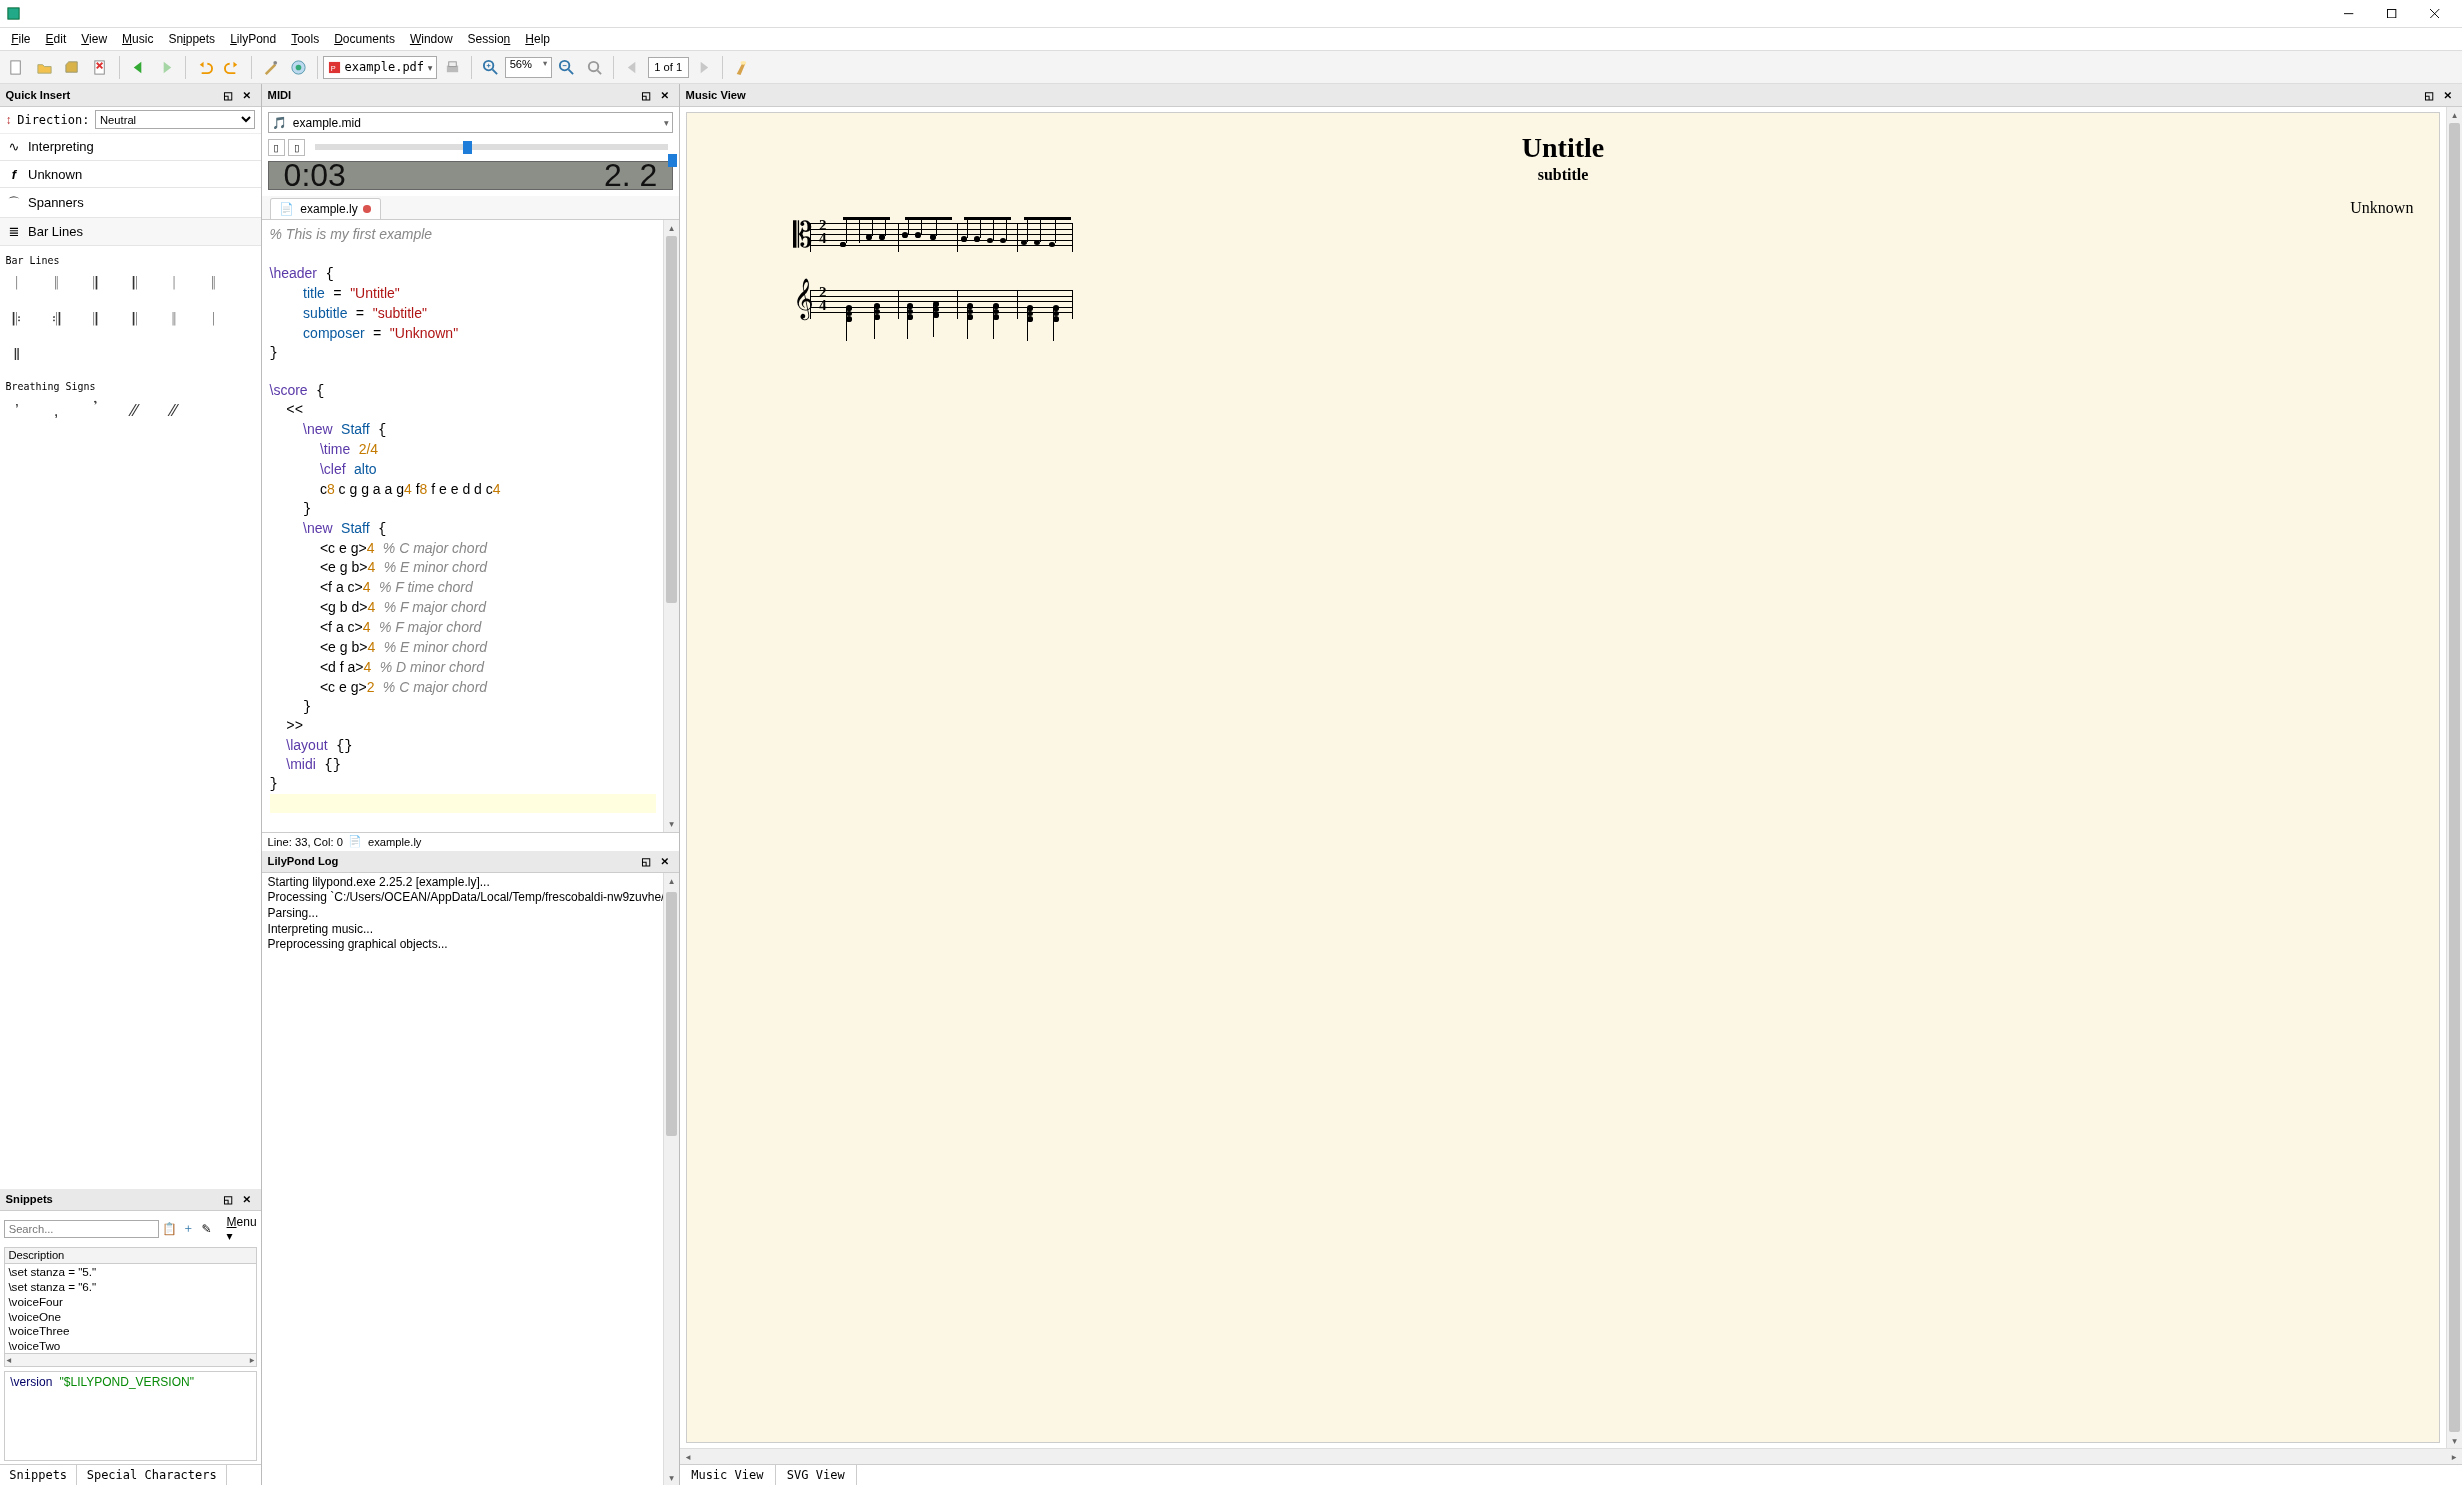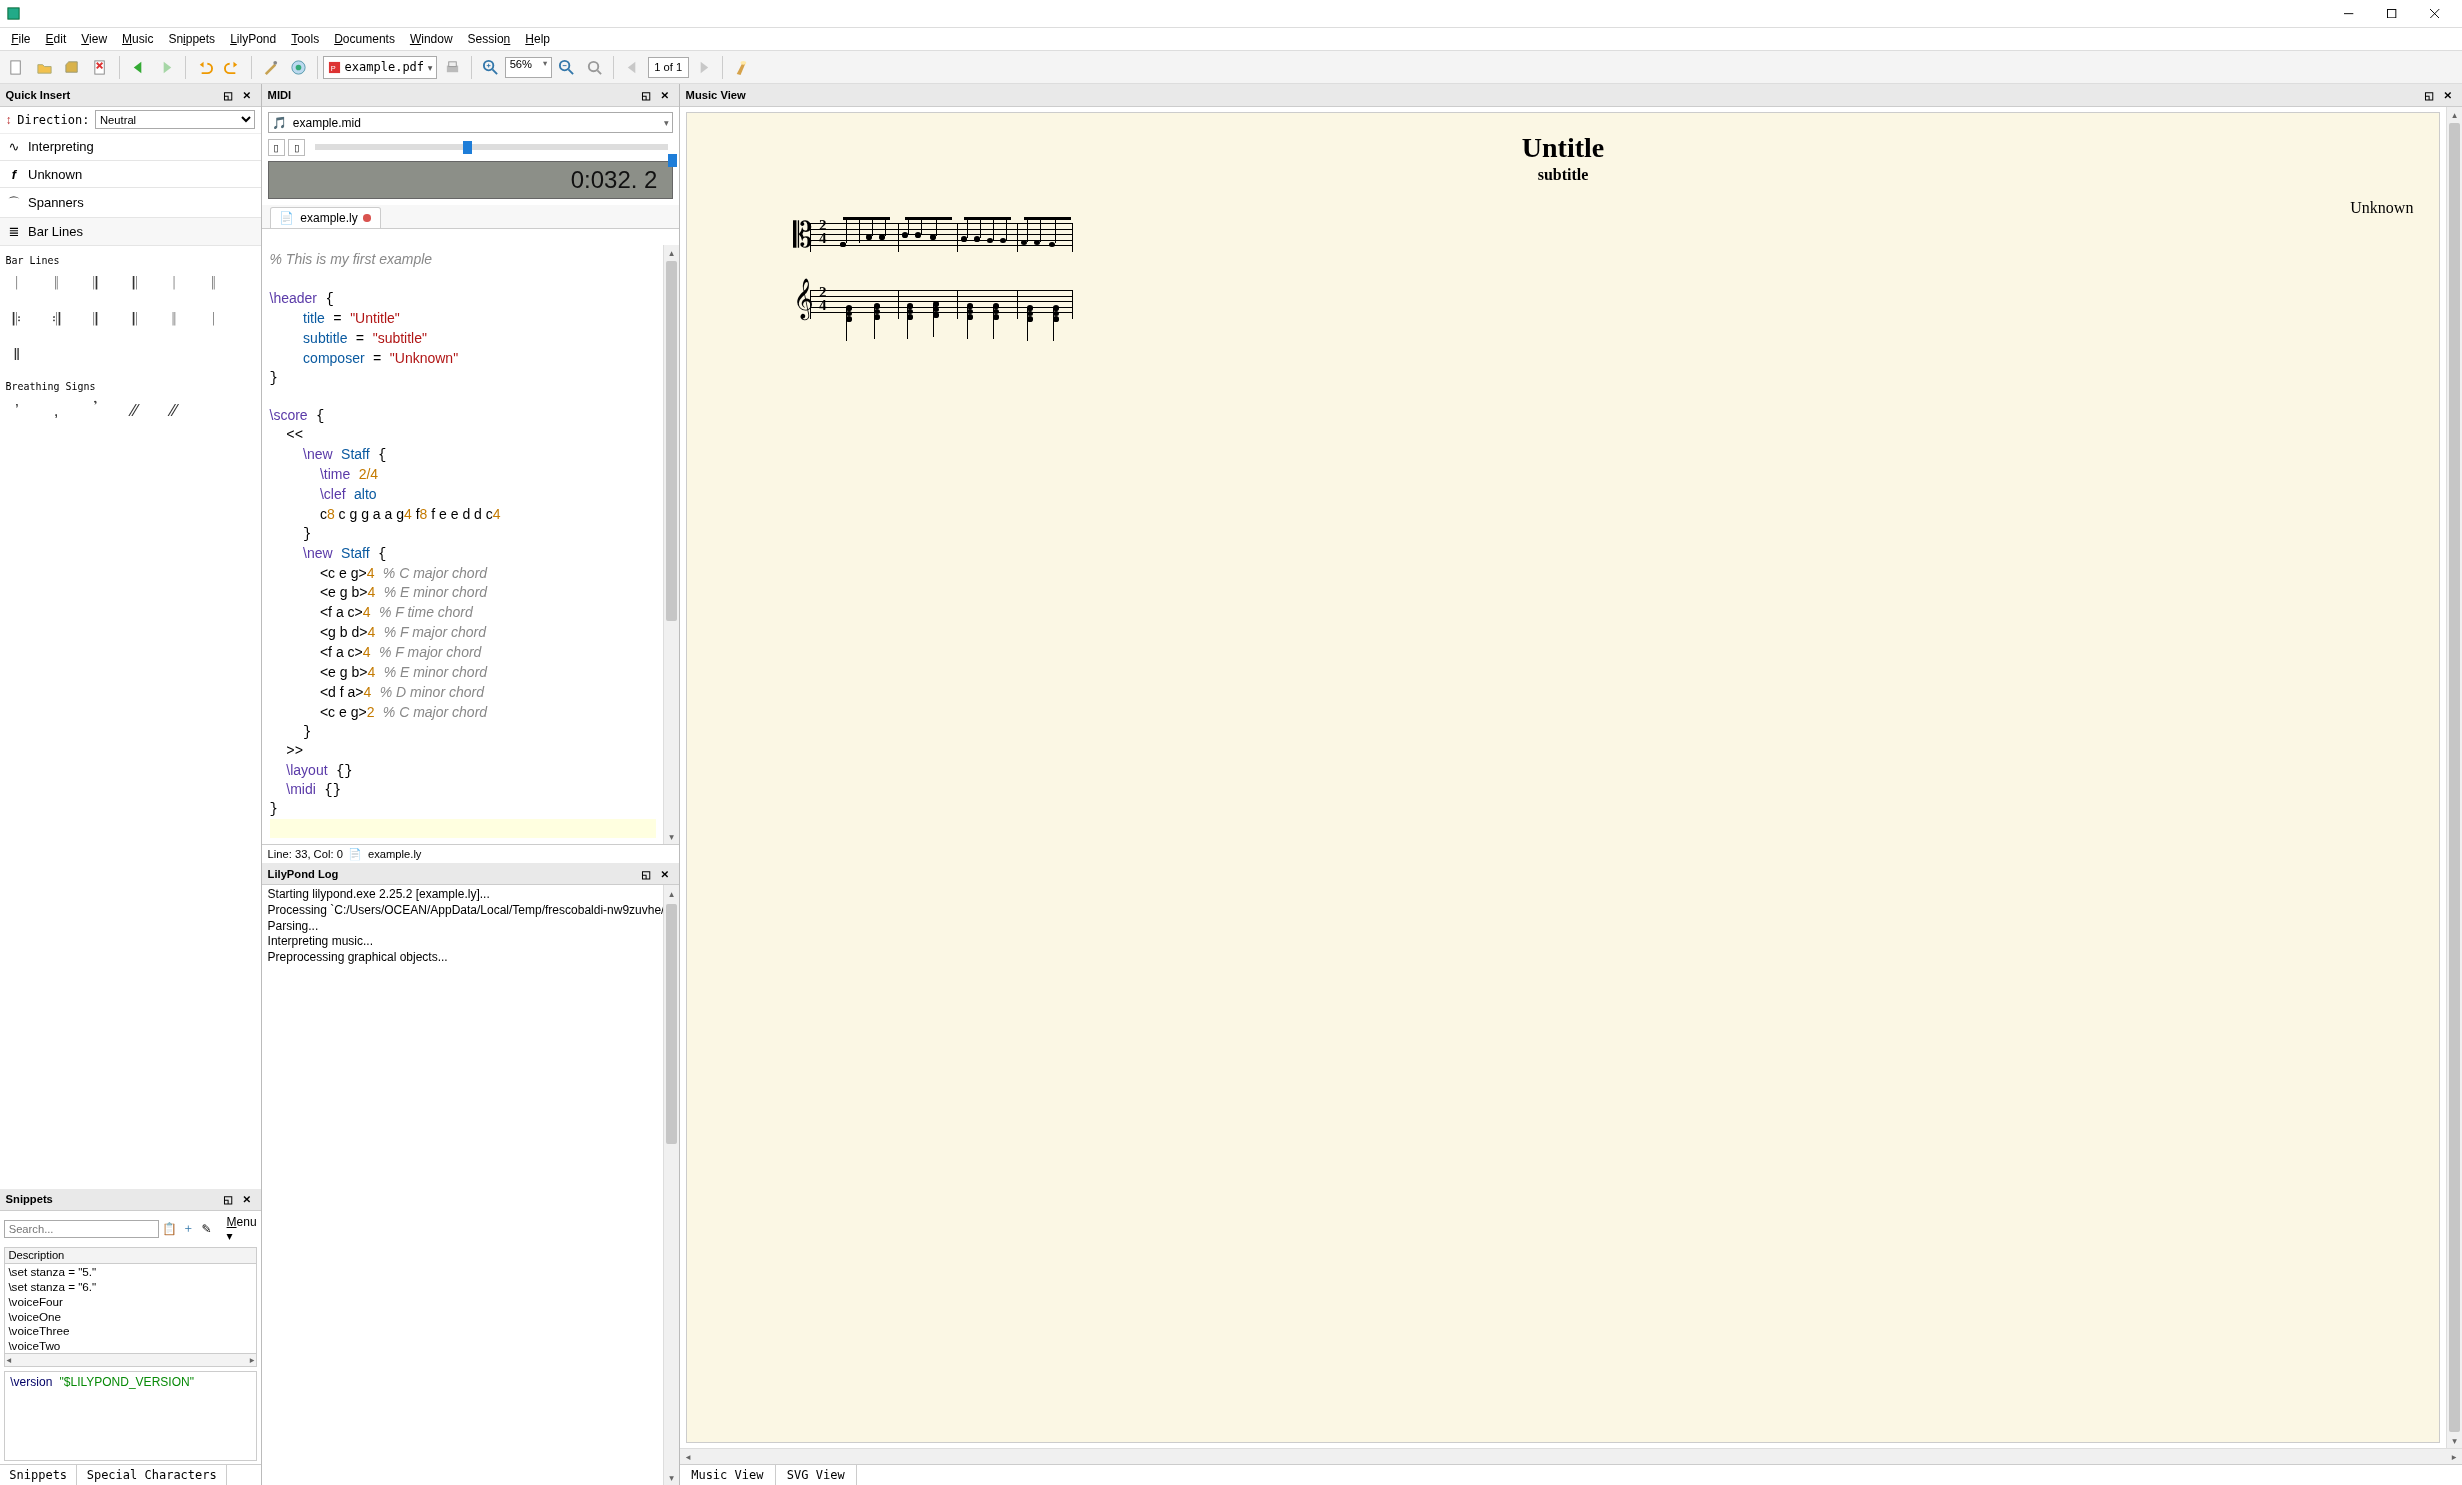--- a/index.html
+++ b/index.html
@@ -63,27 +63,27 @@
 .snip-prev .str { color:#078a07; }
 .bottom-tabs { display:flex; border-top:0.9px solid #ccc; }
 .bottom-tabs .tab { padding:2.8px 9.3px; border-right:0.9px solid #ccc; font-family:monospace; font-size:12px; }
 
 
 .midi-combo { display:flex; align-items:center; margin:5.6px; height:20.6px; border:0.9px solid #aaa; background:#fff; padding:0 3.7px; gap:5.6px; font-family:monospace; }
 .midi-ctrl { display:flex; gap:3.7px; padding:0 5.6px; align-items:center; }
 .midi-ctrl .mbtn { width:17px; height:17px; border:0.9px solid #bbb; display:flex; align-items:center; justify-content:center; font-size:9.3px; }
 .midi-slider { flex:1; height:5.6px; background:#ddd; position:relative; margin:0 5.6px; }
 .midi-slider .thumb { position:absolute; top:-3.7px; width:9.3px; height:13px; background:#1e7dd8; }
-.midi-lcd { margin:5.6px; height:38px; background:#8c8f88; border:0.9px solid #666; display:flex; align-items:center; justify-content:flex-end; padding:0 15px; font-family:'Courier New',monospace; font-size:24px; color:#111; }
+.midi-lcd { margin:5.6px; height:29px; background:#8c8f88; border:0.9px solid #666; display:flex; align-items:center; justify-content:space-between; padding:0 15px; font-family:'Courier New',monospace; font-size:32px; color:#111; }
 
 
 .ed-tabs { display:flex; align-items:flex-end; height:24px; padding-left:7.5px; border-bottom:0.9px solid #ccc; background:#f7f7f7; }
 .ed-tab { display:flex; align-items:center; gap:5.6px; padding:2.8px 9.3px; border:0.9px solid #ccc; border-bottom:none; border-radius:2.8px 2.8px 0 0; background:#fff; font-family:monospace; font-size:12px; }
 .ed-tab .dot { width:7.5px; height:7.5px; border-radius:50%; background:#d9534f; }
-.editor-wrap { flex:1; position:relative; display:flex; min-height:0;margin-top:16px; }
+.editor-wrap { flex:1; position:relative; display:flex; min-height:0; }
 .editor { flex:1; overflow:auto; padding:5.6px 7.5px 5.6px 7.5px; font-family:'Consolas','Courier New',monospace; font-size:14px; line-height:1.35; white-space:pre; }
 .editor .cm { color:#888; font-style:italic; }
 .editor .kw { color:#5a3aa8; }
 .editor .fn { color:#0a5aa0; }
 .editor .st { color:#b01515; }
 .editor .nm { color:#c47a00; }
 .editor .id { color:#0a5aa0; }
 .scrollbar-v { width:16px; background:#f0f0f0; border-left:0.9px solid #ddd; position:relative; }
 .scrollbar-v .sbt { position:absolute; left:1.9px; right:1.9px; background:#c6c6c6; border-radius:1.9px; }
 .scrollbar-v .arr { height:16px; display:flex; align-items:center; justify-content:center; font-size:9.3px; color:#666; }

